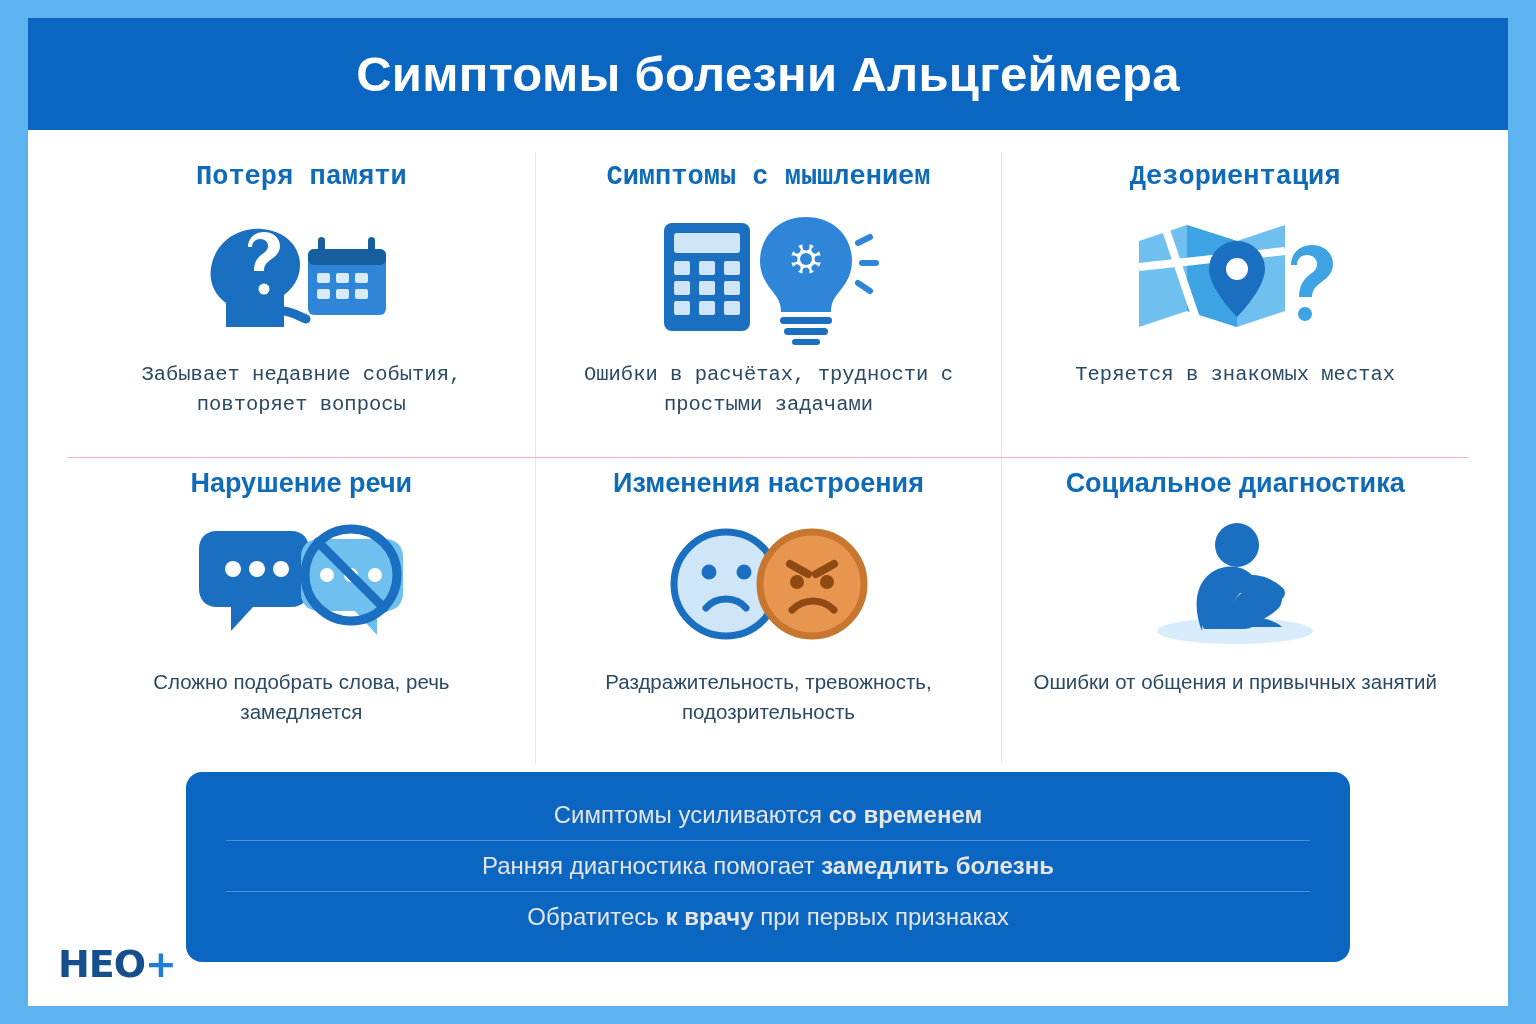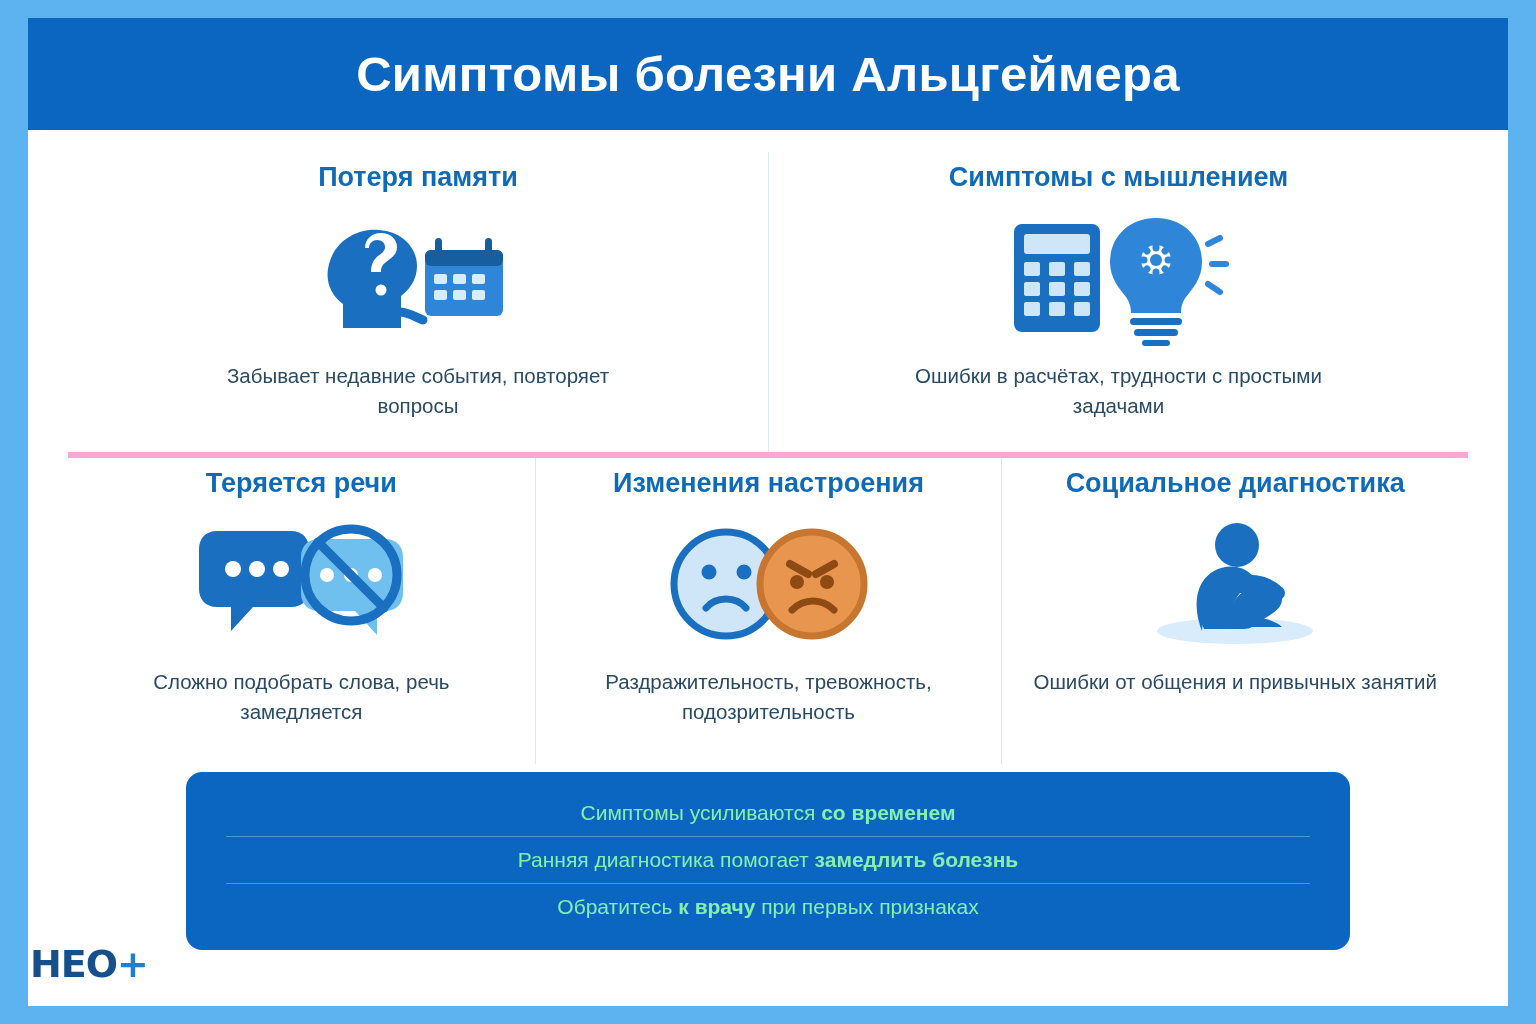--- a/index.html
+++ b/index.html
@@ -38,21 +38,21 @@
     flex: 1 1 auto;
     padding: 22px 40px 0 40px;
     display: flex;
     flex-direction: column;
   }
   .row {
     display: flex;
     flex: 0 0 auto;
     height: 306px;
   }
-  .row.top { border-bottom: 6px solid #f9a8d4; }
+  .row.top { border-bottom: 1px solid #f9a8d4; font-family: Liberation Mono, monospace; }
   .cell {
     flex: 1 1 33.333%;
     display: flex;
     flex-direction: column;
     align-items: center;
     padding: 10px 18px 6px 18px;
   }
   .cell + .cell { border-left: 1px solid #dce9f5; }
   .cell-title {
     color: #0f6bb8;
@@ -77,30 +77,30 @@
     max-width: 420px;
   }
   
   .footer-box {
     margin: 8px 118px 0 118px;
     background: #0b66c2;
     border-radius: 16px;
     padding: 18px 40px 20px 40px;
   }
   .footer-line {
-    color: #86efac;
-    font-size: 21px;
+    color: #e5e5e5;
+    font-size: 24px;
     text-align: center;
     padding: 11px 0;
   }
   .footer-line + .footer-line { border-top: 1px solid #4e94d6; }
   .footer-line b { font-weight: bold; }
   .logo {
     position: absolute;
-    left: 2px; bottom: 20px;
+    left: 30px; bottom: 20px;
     font-size: 38px;
     font-weight: bold;
     color: #16508c;
     letter-spacing: -1px;
     font-family: "DejaVu Sans", sans-serif;
   }
   .logo .plus { color: #1f7fd6; }
 </style>
 </head>
 <body>
@@ -180,26 +180,42 @@
             <g stroke="#2f86d8" stroke-width="6" stroke-linecap="round">
               <path d="M204 36 L216 30"></path>
               <path d="M208 56 L222 56"></path>
               <path d="M204 76 L216 84"></path>
             </g>
           </svg>
         </div>
         <div class="cell-desc">Ошибки в расчётах, трудности с простыми задачами</div>
       </div>
 
+      <div class="cell">
+        <div class="cell-title">Дезориентация</div>
+        <div class="icon-wrap">
+          <svg width="220" height="140" viewBox="0 0 220 140">
+            <path d="M14 34 L62 18 L112 34 L160 18 L160 104 L112 120 L62 104 L14 120 Z" fill="#6fc0ef"></path>
+            <path d="M62 18 L62 104 L112 120 L112 34 Z" fill="#3ea3e3"></path>
+            <path d="M14 60 L160 44" stroke="#ffffff" stroke-width="8" fill="none"></path>
+            <path d="M40 20 L74 120" stroke="#ffffff" stroke-width="8" fill="none"></path>
+            <path d="M112 34 C96 34 84 47 84 62 c0 20 28 48 28 48 s28-28 28-48 C140 47 128 34 112 34 Z" fill="#1a6fc0"></path>
+            <circle cx="112" cy="62" r="11" fill="#ffffff"></circle>
+            <path d="M166 58 c0-12 9-20 21-20 c12 0 21 8 21 19 c0 11-8 15-14 20 c-5 4-7 8-7 13 l-13 0 c0-9 3-16 9-21 c5-4 9-6 9-12 c0-5-4-9-10-9 c-6 0-10 4-10 10 Z" fill="#3ea3e3"></path>
+            <circle cx="180" cy="107" r="7" fill="#3ea3e3"></circle>
+          </svg>
+        </div>
+        <div class="cell-desc">Теряется в знакомых местах</div>
+      </div>
     </div>
 
     <div class="row bottom">
 
       <div class="cell">
-        <div class="cell-title">Теряется речи</div>
+        <div class="cell-title">Нарушение речи</div>
         <div class="icon-wrap">
           <svg width="220" height="130" viewBox="0 0 220 130">
             <path d="M26 12 C14 12 8 20 8 30 L8 70 C8 80 14 88 26 88 L40 88 L40 112 L62 88 L100 88 C112 88 118 80 118 70 L118 30 C118 20 112 12 100 12 Z" fill="#1a6fc0"></path>
             <g fill="#ffffff">
               <circle cx="42" cy="50" r="8"></circle>
               <circle cx="66" cy="50" r="8"></circle>
               <circle cx="90" cy="50" r="8"></circle>
             </g>
             <path d="M128 20 C116 20 110 28 110 38 L110 74 C110 84 116 92 128 92 L164 92 L186 116 L186 92 L194 92 C206 92 212 84 212 74 L212 38 C212 28 206 20 194 20 Z" fill="#6fc0ef"></path>
             <g fill="#ffffff">

